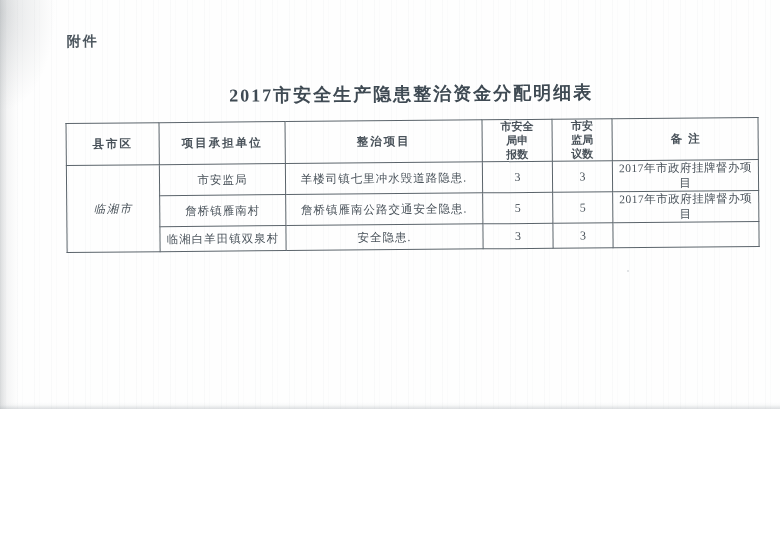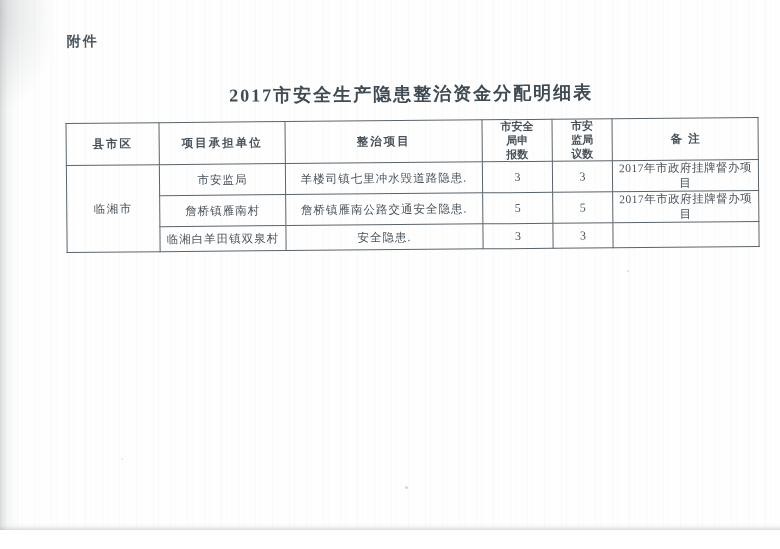--- a/index.html
+++ b/index.html
@@ -2,21 +2,21 @@
 <html><head>
 <meta charset="utf-8">
 <style>
   html, body {
     margin: 0; padding: 0;
     background: #ffffff;
     font-family: "Liberation Serif", "DejaVu Serif", serif;
   }
   .page {
     position: relative;
-    width: 780px; height: 530px;
+    width: 780px; height: 409px;
     background: #fefefe;
     overflow: hidden;
   }
   
   .scan-lines {
     position: absolute; inset: 0;
     background: repeating-linear-gradient(
       90deg,
       rgba(175,182,188,0.07) 0px, rgba(175,182,188,0.07) 1px,
       rgba(255,255,255,0) 1px, rgba(255,255,255,0) 5px,
@@ -81,21 +81,21 @@
   }
   .alloc thead tr { height: 35px; }
   .alloc tr.r1 { height: 23px; }
   .alloc tr.r2 { height: 26px; }
   .alloc tr.r3 { height: 25px; }
   .alloc th { font-weight: 600; letter-spacing: 2px; line-height: 1.25; }
   .alloc th.th-num { font-size: 11px; letter-spacing: 0; padding: 0 17px; white-space: pre-line; }
   .alloc th.th-remark { letter-spacing: 6px; text-indent: 6px; }
   .alloc td.num { font-size: 12px; letter-spacing: 0; }
   .alloc td.remark { font-size: 11.5px; letter-spacing: 0.5px; }
-  .alloc td.region-cell { letter-spacing: 1.5px; }
+  .alloc td.region-cell { letter-spacing: 1.5px; font-style: italic; }
 </style>
 </head>
 <body>
 
 <div class="page">
   <div class="scan-lines"></div>
   <div class="edge-left"></div>
   <div class="edge-left-top"></div>
   <div class="edge-bottom"></div>
   <div class="speck s1"></div>

